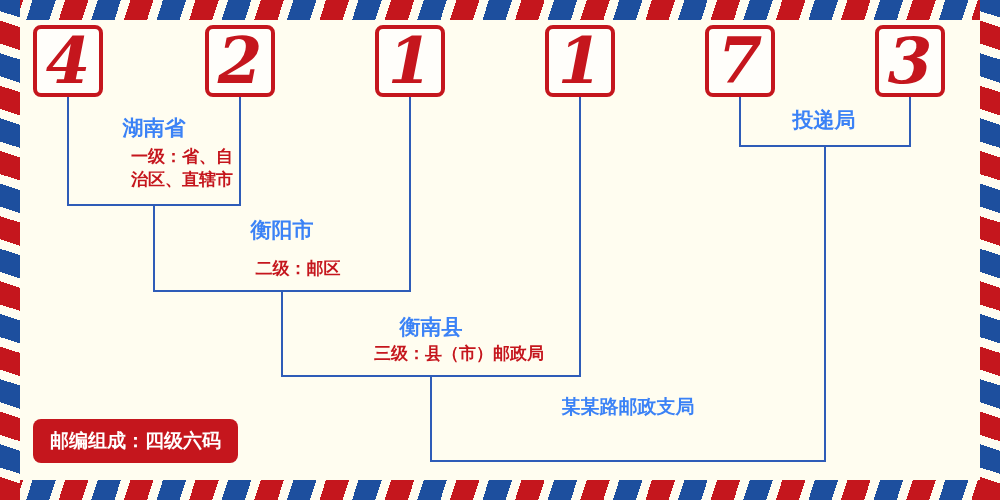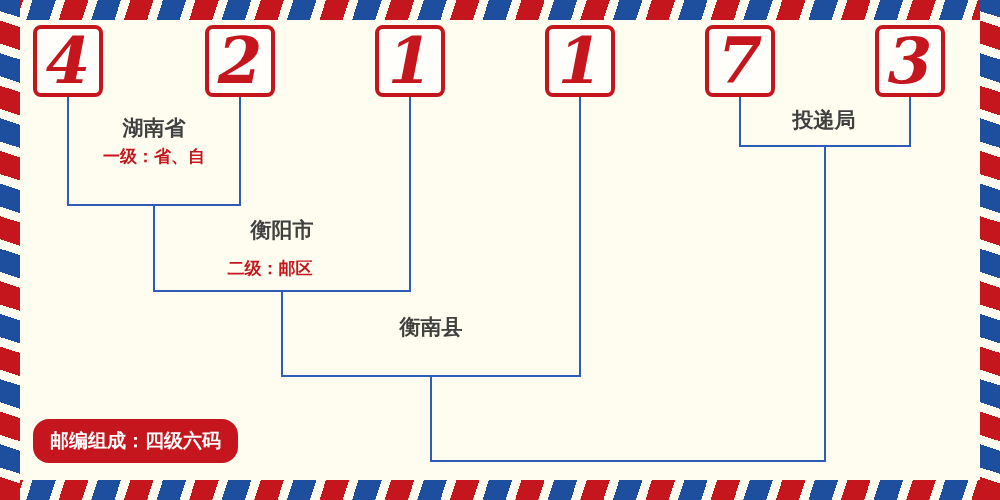--- a/index.html
+++ b/index.html
@@ -55,47 +55,48 @@
 
   
   .vline, .hline { position: absolute; background: #2e5cb8; z-index: 1; }
   .vline { width: 2px; }
   .hline { height: 2px; }
 
   
   .lvl-name {
     position: absolute;
     transform: translateX(-50%);
-    color: #404040;
+    color: #3b82f6;
     font-weight: bold;
     font-size: 21px;
     white-space: nowrap;
     z-index: 2;
   }
   .lvl-desc {
     position: absolute;
     transform: translateX(-50%);
     color: #c5161d;
     font-weight: bold;
     font-size: 17px;
     line-height: 23px;
     text-align: center;
     white-space: nowrap;
     z-index: 2;
+    margin-left: 28px;
   }
 
   .badge {
     position: absolute;
     left: 33px; top: 419px;
     background: #c5161d;
     color: #ffffff;
     font-weight: bold;
     font-size: 19px;
     padding: 9px 17px;
-    border-radius: 16px;
+    border-radius: 8px;
     white-space: nowrap;
     z-index: 2;
   }
 </style>
 </head>
 <body>
 
 <div class="canvas">
 
   <div class="stripe stripe-top"></div>
@@ -138,25 +139,28 @@
   <div class="vline" style="left:824px; top:145px; height:317px"></div>
   <div class="hline" style="left:430px; top:460px; width:396px"></div>
 
   <div class="vline" style="left:739px; top:97px;  height:50px"></div>
   <div class="vline" style="left:909px; top:97px;  height:50px"></div>
   <div class="hline" style="left:739px; top:145px; width:172px"></div>
 
   <div class="lvl-name" style="left:154px; top:114px">湖南省</div>
   <div class="lvl-desc" style="left:154px; top:145px">
     <span>一级：省、自</span><br>
+    <span>治区、直辖市</span>
   </div>
 
   <div class="lvl-name" style="left:282px; top:216px">衡阳市</div>
   <div class="lvl-desc" style="left:270px; top:257px">二级：邮区</div>
 
   <div class="lvl-name" style="left:431px; top:313px">衡南县</div>
+  <div class="lvl-desc" style="left:431px; top:342px">三级：县（市）邮政局</div>
 
+  <div class="lvl-name" style="left:628px; top:394px; font-size:19px">某某路邮政支局</div>
 
   <div class="lvl-name" style="left:824px; top:106px">投递局</div>
 
   <div class="badge">邮编组成：四级六码</div>
 
 </div>
 
 </body></html>

